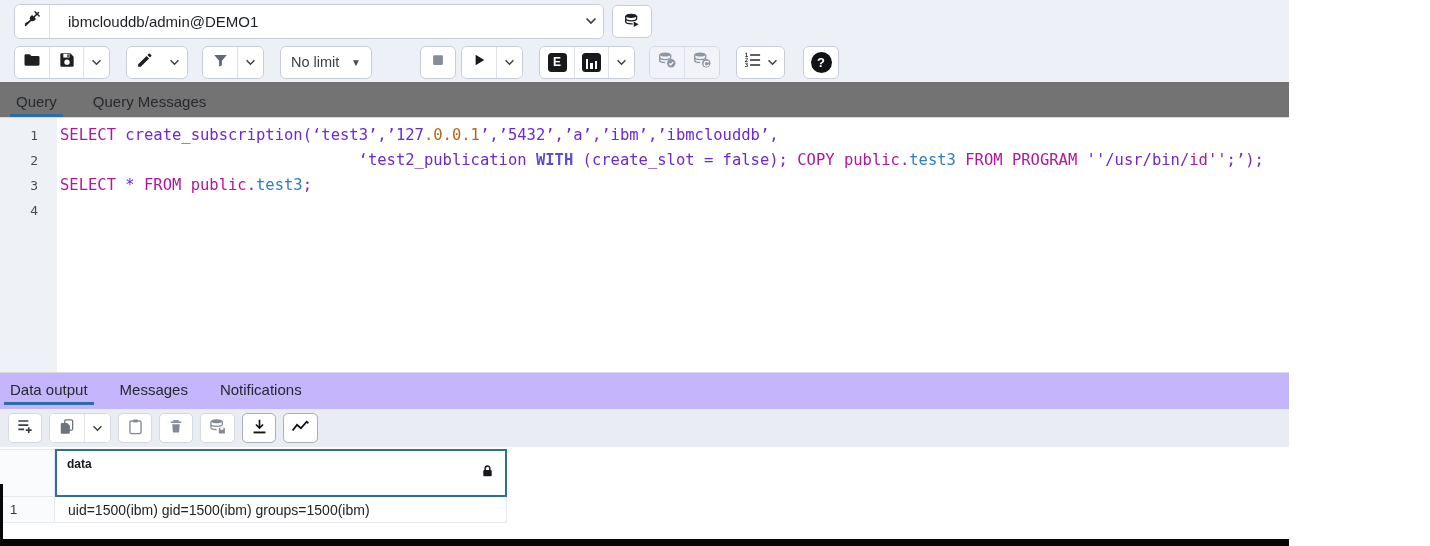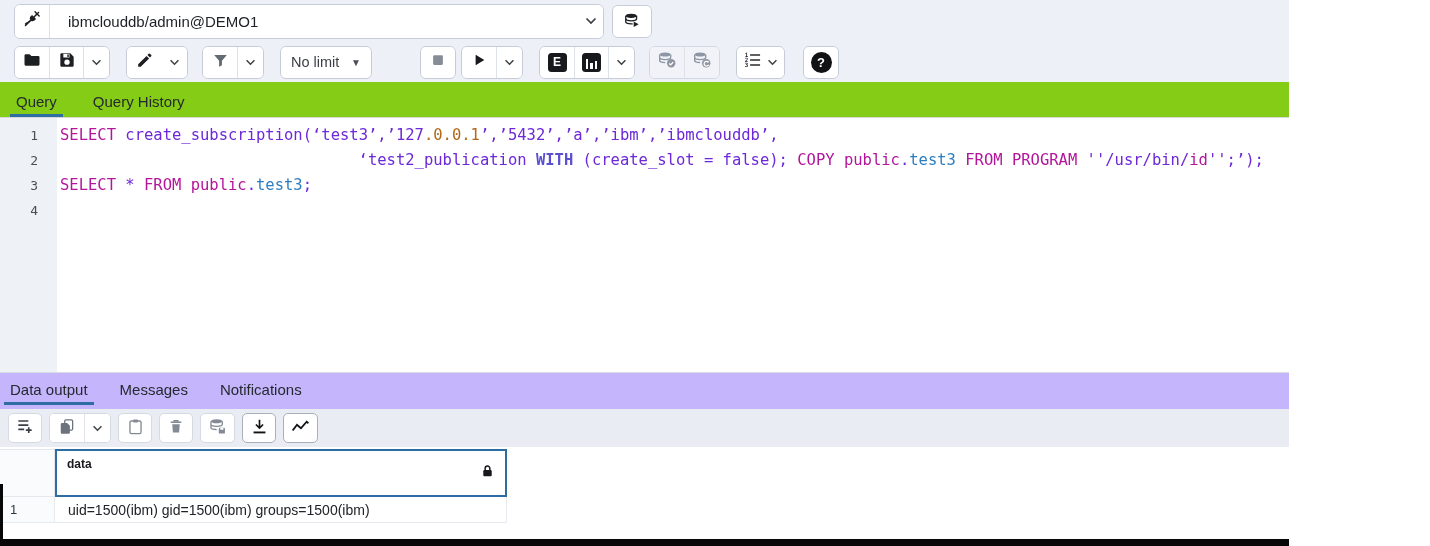--- a/index.html
+++ b/index.html
@@ -31,21 +31,21 @@
   .ebadge { width:19px; height:19px; background:#17191d; border-radius:3.5px; color:#fff;
             font-weight:bold; font-size:12px; display:flex; align-items:center; justify-content:center; }
   .chartbadge { width:19px; height:19px; background:#17191d; border-radius:3.5px;
                 display:flex; align-items:flex-end; justify-content:center; gap:2px; padding-bottom:3px; }
   .chartbadge i { display:block; width:2.5px; background:#fff; }
   .help-circle { width:21px; height:21px; border-radius:50%; background:#101214; color:#fff;
                  font-size:13px; font-weight:bold; display:flex; align-items:center; justify-content:center; }
   .grayed .btn-cell { background:#f1f3f8; }
 
   
-  .tabstrip { height:36px; background:#84cc16; border-bottom:1px solid #d7d7d7;
+  .tabstrip { height:36px; background:#737373; border-bottom:1px solid #d7d7d7;
               display:flex; align-items:flex-end; padding:0 14px; gap:32px; }
   .tab { font-size:15px; color:#26292e; padding:8px 2px 7px; cursor:pointer; position:relative; }
   .tab.active { font-weight:400; }
   .tab.active::after { content:""; position:absolute; left:-4px; right:-4px; bottom:0;
                        height:3px; background:var(--accent,#2e6da4); }
 
   
   .editor { height:254px; display:flex; background:#fff; }
   .gutter { width:57px; background:#eef1f5; padding-top:5px; }
   .gut-num { height:25px; line-height:25px; text-align:right; padding-right:19px;
@@ -295,21 +295,21 @@
 
     <div class="btn-group" style="margin-left:18px">
       <div class="btn-cell">
         <span class="help-circle">?</span>
       </div>
     </div>
   </div>
 
   <div class="tabstrip">
     <div class="tab active">Query</div>
-    <div class="tab">Query History</div>
+    <div class="tab">Query Messages</div>
   </div>
 
   <div class="editor">
     <div class="gutter" id="gutter">
         <div class="gut-num">1</div>
         <div class="gut-num">2</div>
         <div class="gut-num">3</div>
         <div class="gut-num">4</div>
       </div>
     <div class="code" id="code-lines">

